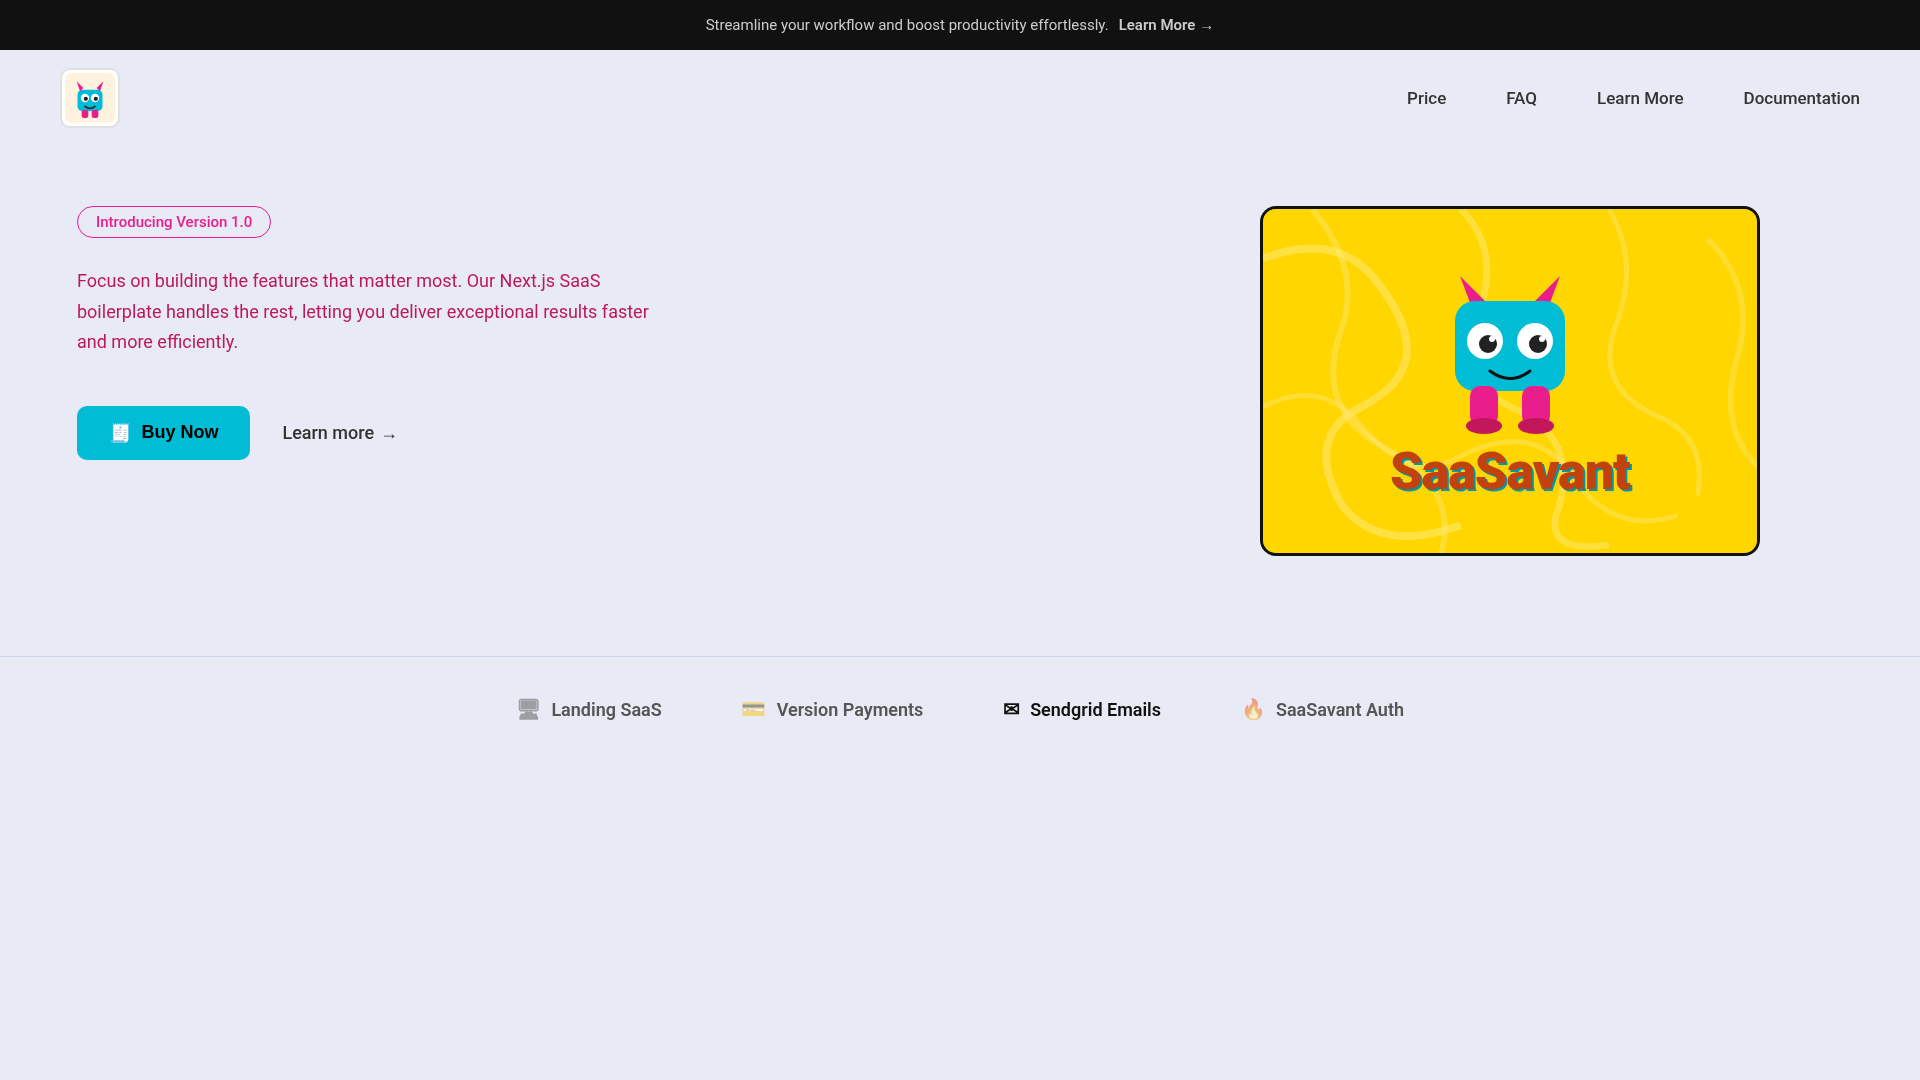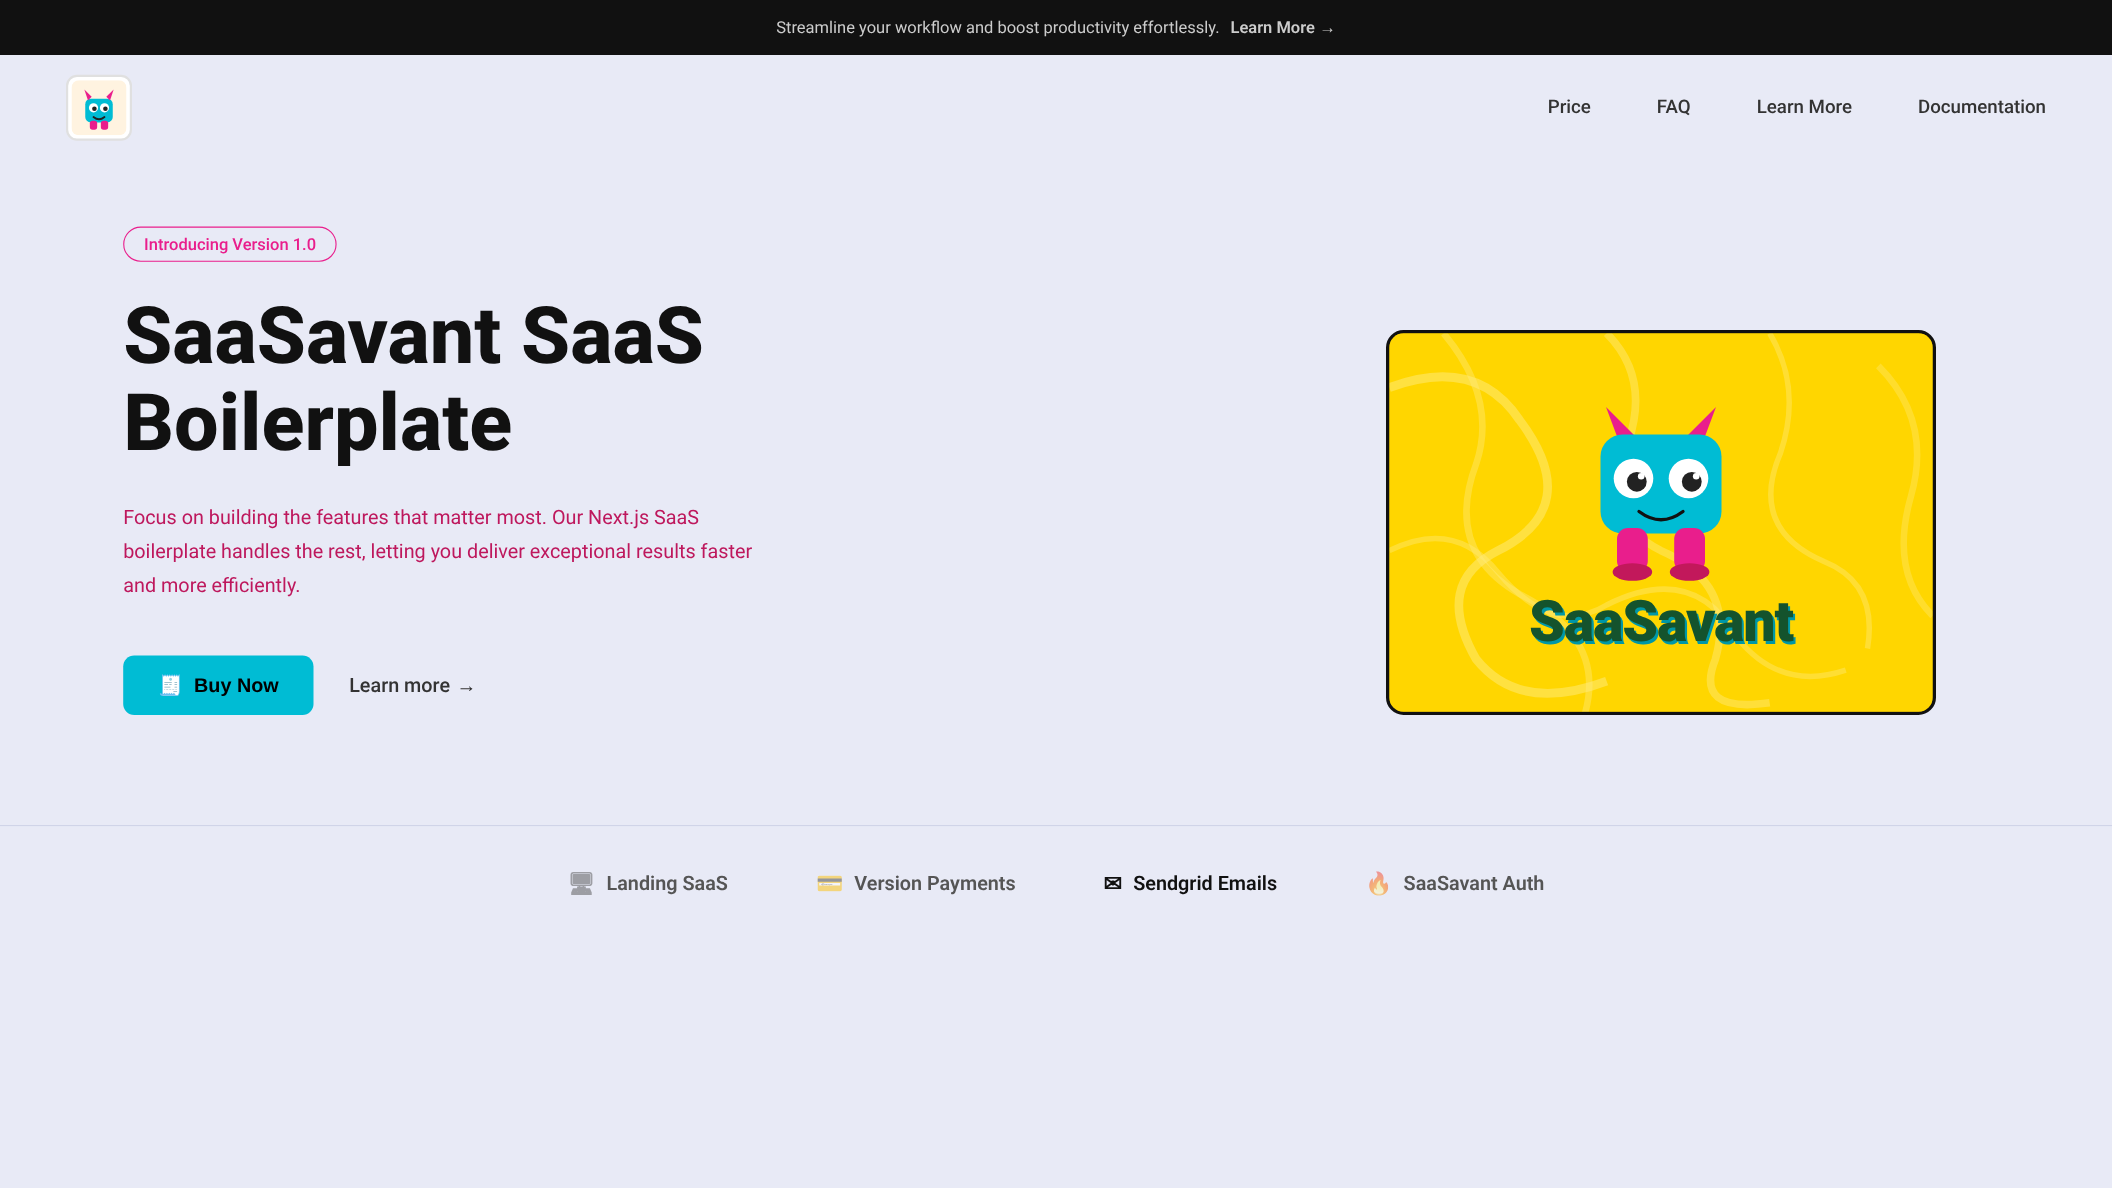--- a/index.html
+++ b/index.html
@@ -69,23 +69,23 @@
     .nav-links a {
       text-decoration: none;
       color: #333;
       font-size: 17px;
       font-weight: 500;
     }
 
     
     .hero {
       display: flex;
-      align-items: flex-end;
+      align-items: flex-start;
       justify-content: space-between;
-      padding: 60px 160px 80px 112px;
+      padding: 60px 160px 80px 77px;
       max-width: 1920px;
     }
     .hero-left {
       max-width: 650px;
     }
     .version-badge {
       display: inline-block;
       border: 1.5px solid #e91e8c;
       border-radius: 20px;
       padding: 6px 18px;
@@ -166,21 +166,21 @@
     .monster-container {
       position: relative;
       z-index: 2;
       display: flex;
       flex-direction: column;
       align-items: center;
     }
     .brand-text-hero {
       font-size: 52px;
       font-weight: 900;
-      color: #14532d;
+      color: #c2410c;
       letter-spacing: -1px;
       text-shadow: 2px 2px 0 #0097a7;
       z-index: 2;
       position: relative;
     }
 
     
     .features-strip {
       display: flex;
       align-items: center;
@@ -243,24 +243,20 @@
     <li><a href="#">Price</a></li>
     <li><a href="#">FAQ</a></li>
     <li><a href="#">Learn More</a></li>
     <li><a href="#">Documentation</a></li>
   </ul>
 </nav>
 
 <section class="hero">
   <div class="hero-left">
     <div class="version-badge">Introducing Version 1.0</div>
-    <h1 class="hero-title">
-      <span>SaaSavant SaaS</span><br>
-      <span>Boilerplate</span>
-    </h1>
     <p class="hero-desc">Focus on building the features that matter most. Our Next.js SaaS boilerplate handles the rest, letting you deliver exceptional results faster and more efficiently.</p>
     <div class="hero-actions">
       <button class="btn-buy">
         <span>🧾</span>
         <span>Buy Now</span>
       </button>
       <a href="#" class="btn-learn">
         <span>Learn more</span>
         <span>→</span>
       </a>

